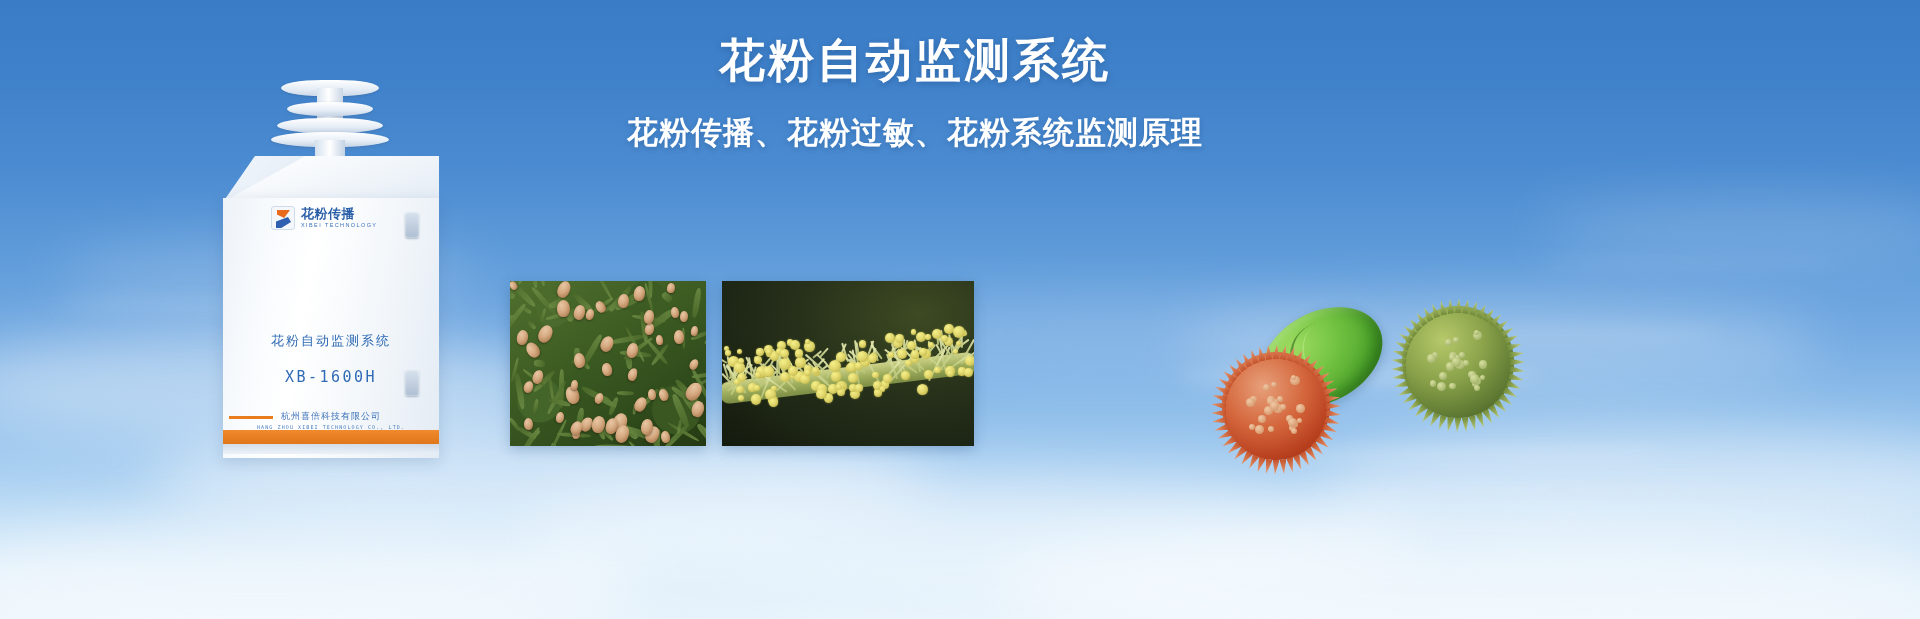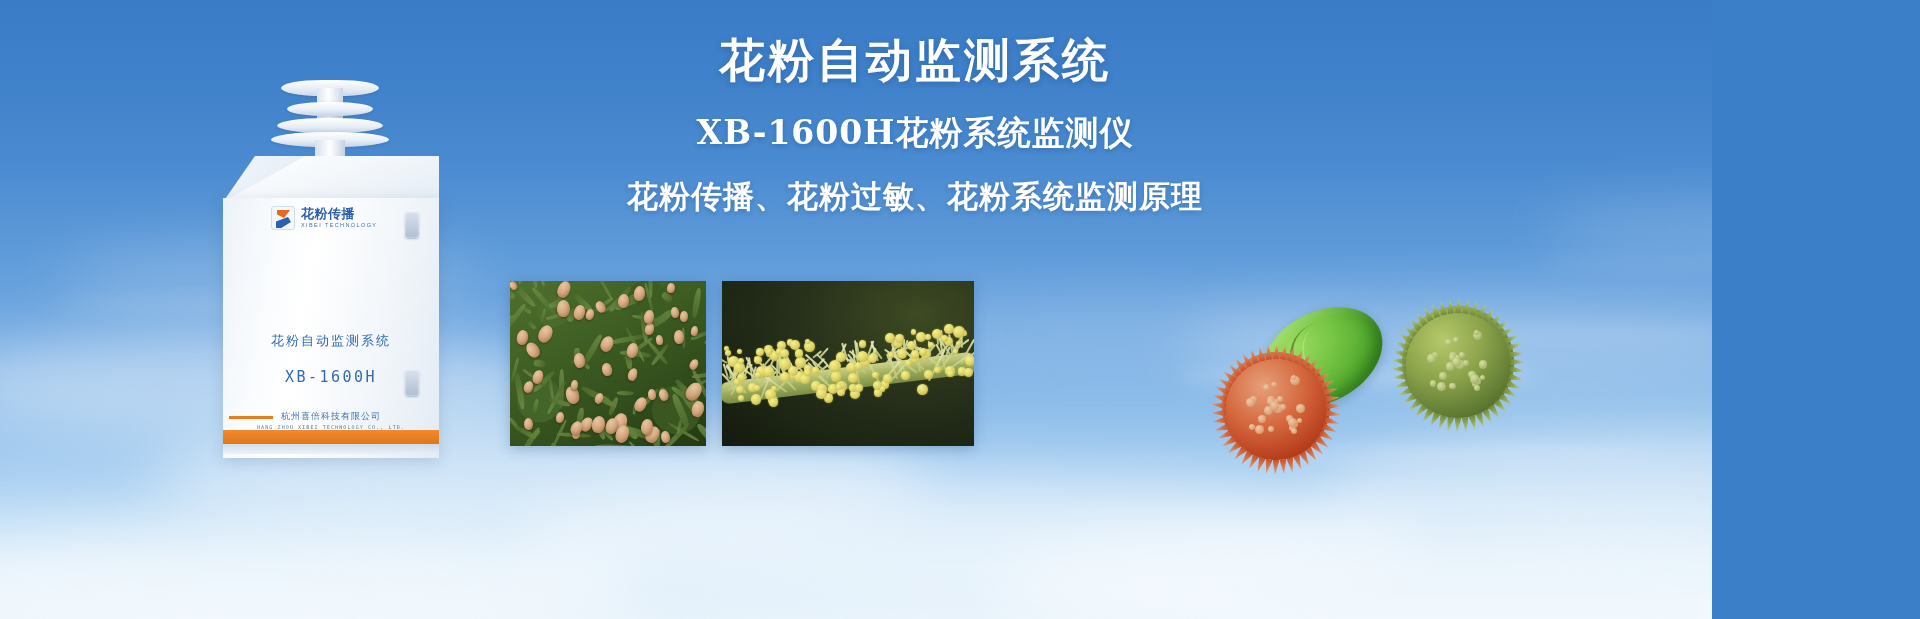--- a/index.html
+++ b/index.html
@@ -5,21 +5,21 @@
   * { margin:0; padding:0; box-sizing:border-box; }
   html,body { width:1920px; height:619px; overflow:hidden; }
   body {
     font-family:"Liberation Sans", sans-serif;
     background:#3a7fc8;
   }
 
   
   .banner {
     position:relative;
-    width:1712px; height:619px;
+    width:1920px; height:619px;
     overflow:hidden;
     background:
       linear-gradient(180deg,
         #3a7cc6 0%,
         #3f81ca 12%,
         #4a8ad0 26%,
         #5d9ad9 40%,
         #75abe2 54%,
         #8fbeea 66%,
         #a9cff1 76%,
@@ -285,21 +285,20 @@
   <div class="cloud c9"></div>
   <div class="cloud c10"></div>
   <div class="streak s1"></div>
   <div class="streak s2"></div>
   <div class="streak s3"></div>
   <div class="streak s4"></div>
   <div class="streak s5"></div>
 
   <div class="headings">
     <div class="h-main">花粉自动监测系统</div>
-    <div class="h-sub">XB-1600H花粉系统监测仪</div>
     <div class="h-desc">花粉传播、花粉过敏、花粉系统监测原理</div>
   </div>
 
   <div class="device">
     <div class="inlet-cap"></div>
     <div class="inlet-neck"></div>
     <div class="inlet-plate ip1"></div>
     <div class="inlet-plate ip2"></div>
     <div class="inlet-plate ip3"></div>
     <div class="inlet-stem"></div>

